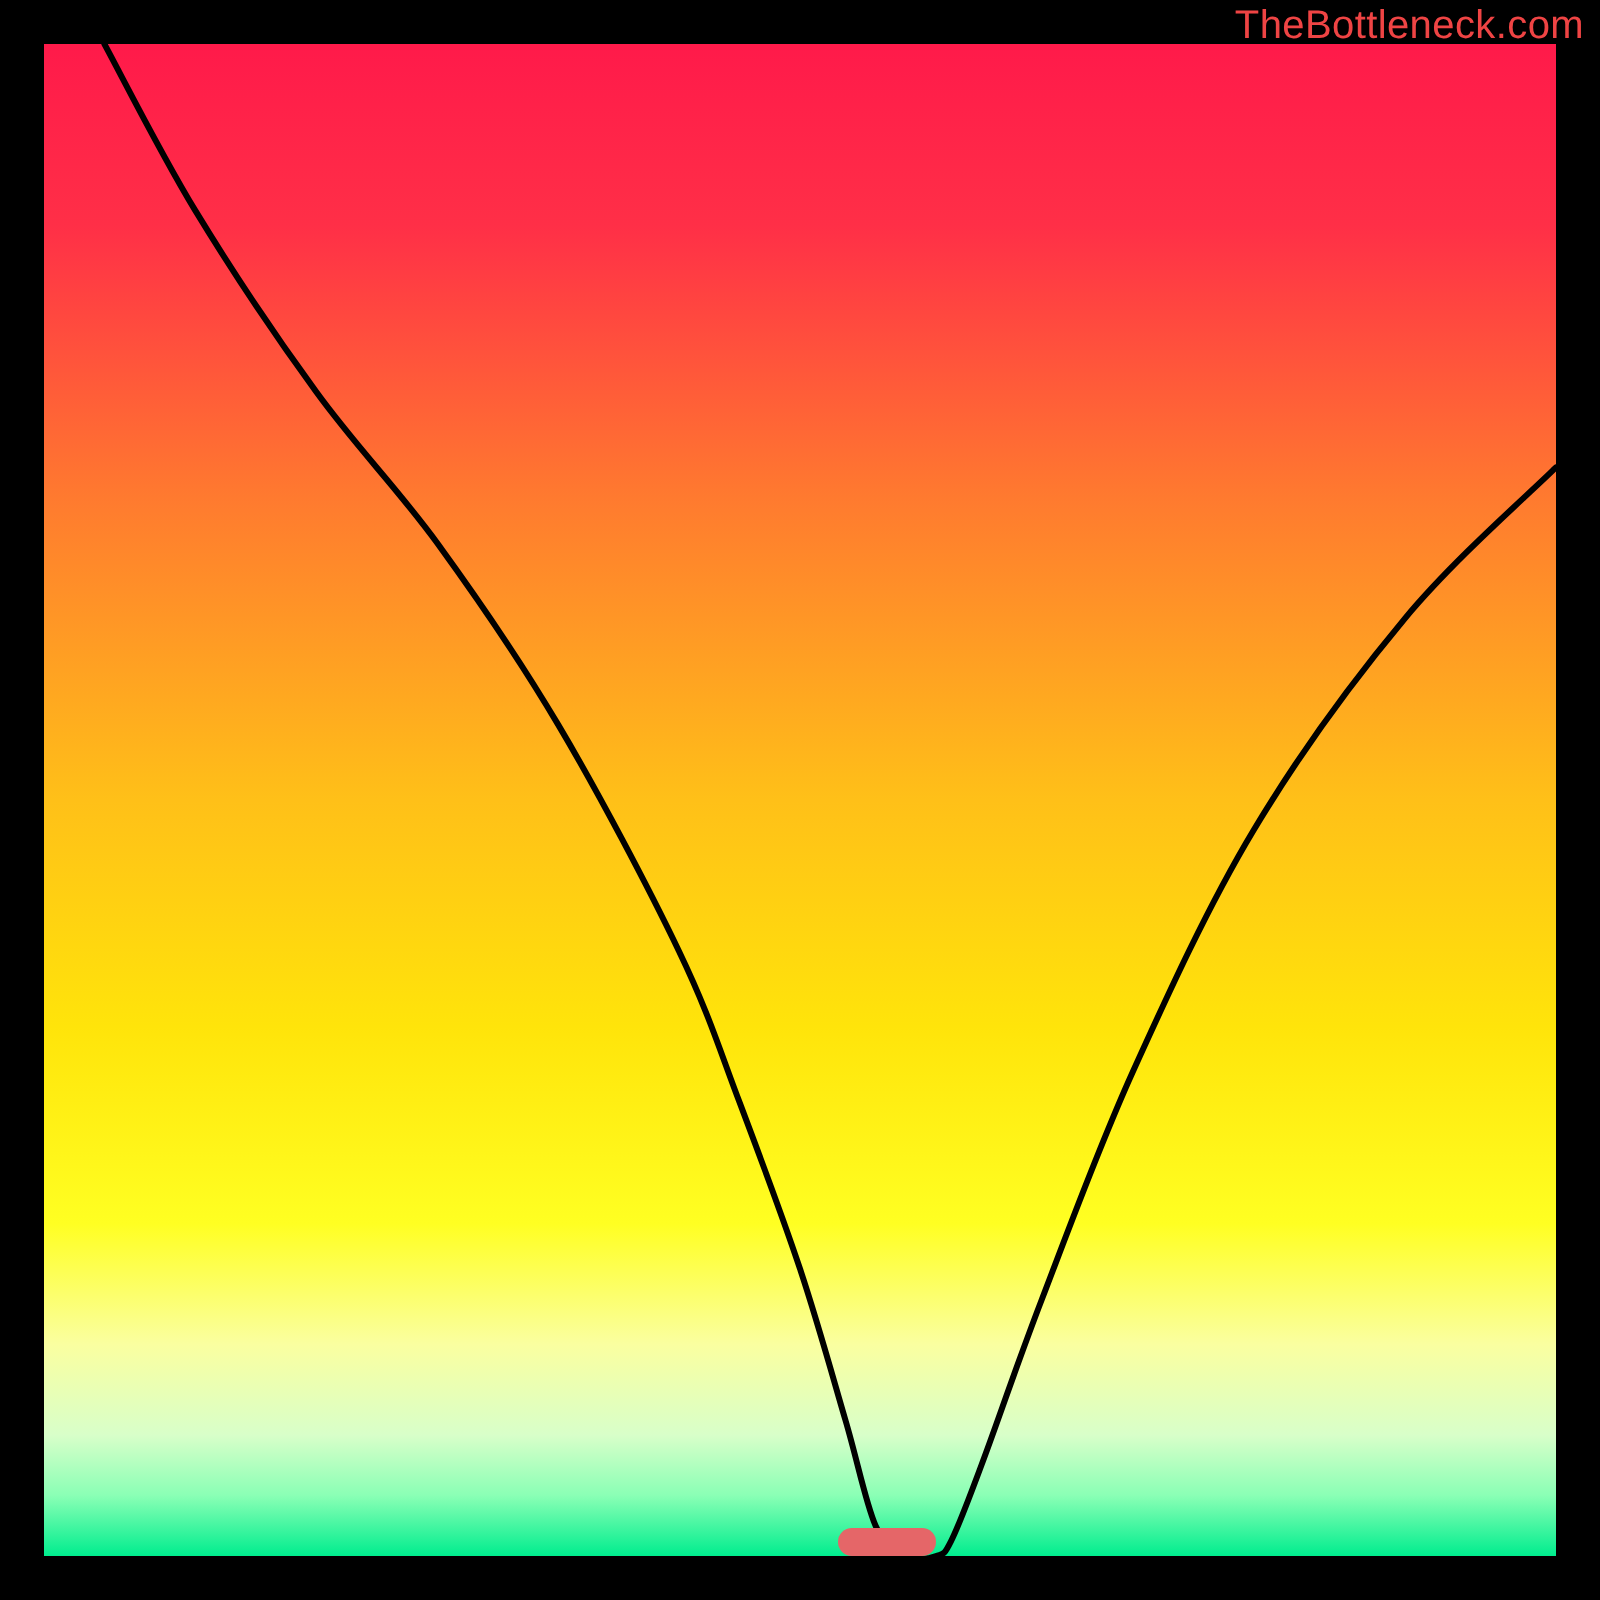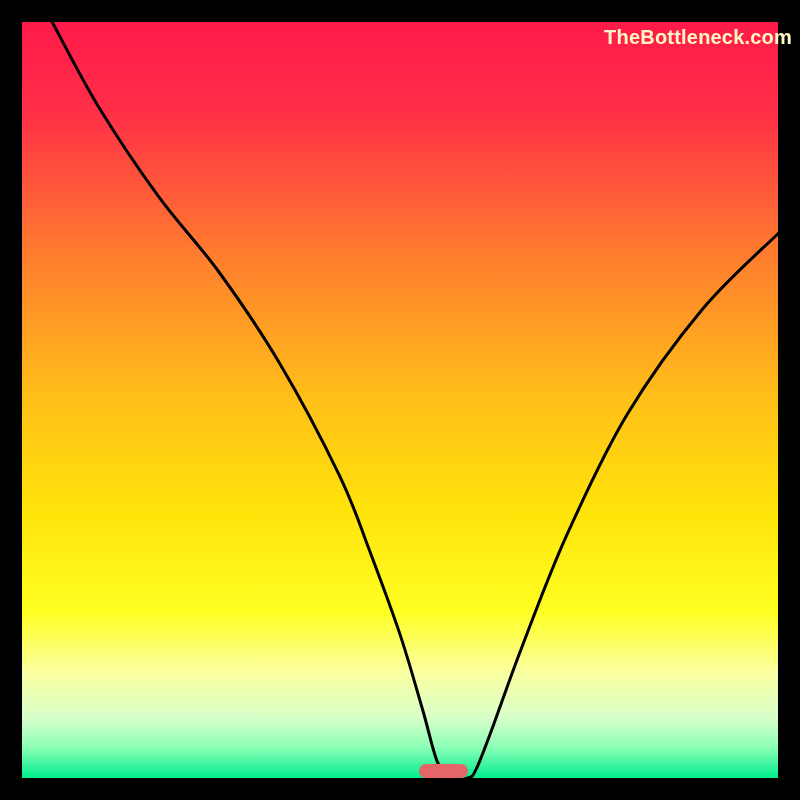--- a/index.html
+++ b/index.html
@@ -43,25 +43,24 @@
   }
   .marker {
     position: absolute;
     background: #e56668;
     border-radius: 999px;
   }
   .attribution {
     position: absolute;
     top: 2px;
     right: 8px;
-    color: #fef9c3;
+    color: #ef4444;
     font-size: 20px;
-    font-weight: 700;
+    font-weight: 400;
     letter-spacing: 0.2px;
-    margin-top: 24px;
   }
 </style>
 </head>
 <body>
 
 <div class="frame">
 
   <div class="plot-area">
 
     <svg class="gradient" viewBox="0 0 756 756" preserveAspectRatio="none">

